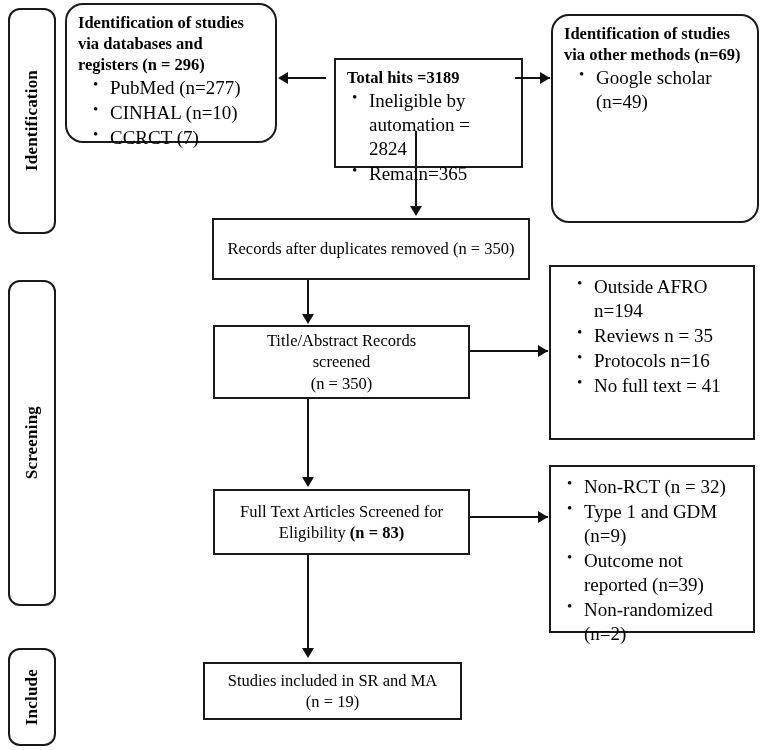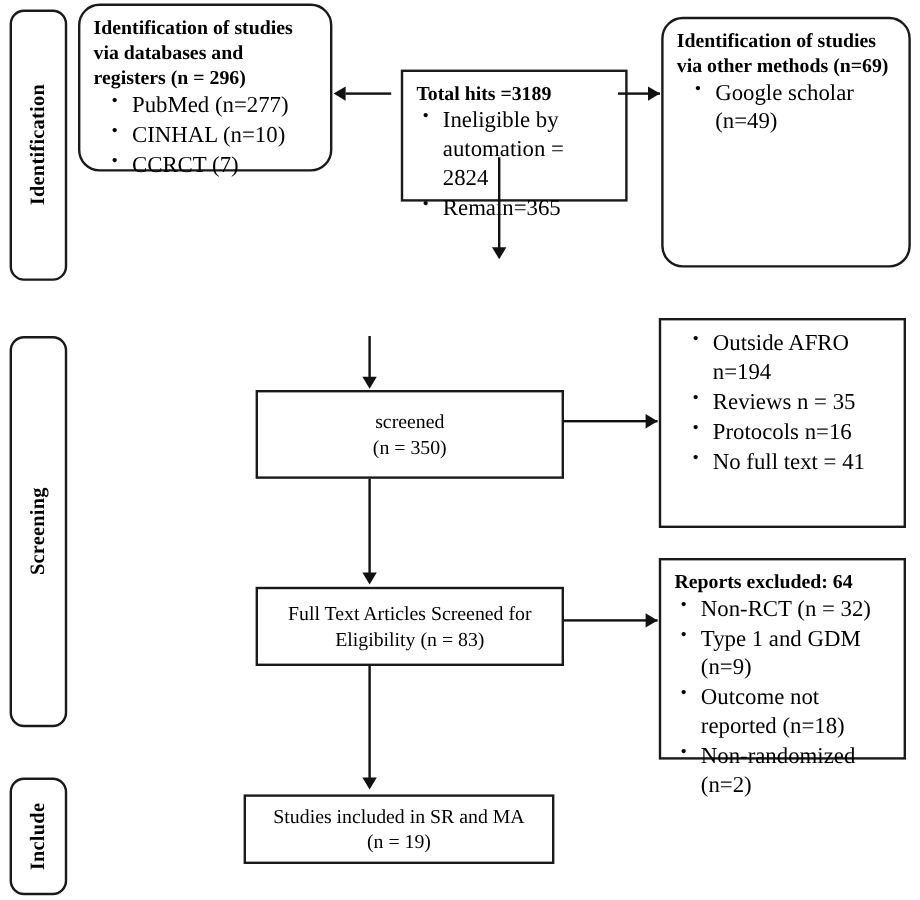--- a/index.html
+++ b/index.html
@@ -67,21 +67,21 @@
     font-weight: bold;
     font-size: 16.5px;
     line-height: 1.28;
     margin: 0 0 1px 0;
   }
   .plain {
     font-size: 16.5px;
     line-height: 1.3;
     margin: 0;
   }
-  .plain.bold-tail b { font-weight: normal; }
+  .plain.bold-tail b { font-weight: bold; }
 
   ul.bullets {
     margin: 1px 0 0 0;
     padding-left: 30px;
     list-style: none;
   }
   ul.bullets.tight { padding-left: 20px; }
   ul.bullets li {
     position: relative;
     font-size: 19px;
@@ -177,26 +177,32 @@
       <div class="head">Identification of studies via other methods (n=69)</div>
       <ul class="bullets">
         <li>Google scholar (n=49)</li>
       </ul>
     </div>
   </div>
 
   <div class="vline" style="left:415px; top:131px; height:77px;"></div>
   <div class="arrow-down" style="left:410px; top:206px;"></div>
 
+  <div class="box sharp" style="left:212px; top:218px; width:318px; height:62px;">
+    <div class="box-inner center">
+      <div class="plain">Records after duplicates removed (n = 350)</div>
+    </div>
+  </div>
 
   <div class="vline" style="left:307px; top:280px; height:36px;"></div>
   <div class="arrow-down" style="left:302px; top:314px;"></div>
 
   <div class="box sharp" style="left:213px; top:325px; width:257px; height:74px;">
     <div class="box-inner center">
+      <div class="plain">Title/Abstract Records</div>
       <div class="plain">screened</div>
       <div class="plain">(n = 350)</div>
     </div>
   </div>
 
   <div class="hline" style="left:470px; top:350px; width:78px;"></div>
   <div class="arrow-right" style="left:538px; top:345px;"></div>
 
   <div class="box sharp" style="left:549px; top:265px; width:206px; height:175px;">
     <div class="box-inner">
@@ -219,25 +225,24 @@
         <span>Eligibility </span><b>(n = 83)</b>
       </div>
     </div>
   </div>
 
   <div class="hline" style="left:470px; top:516px; width:78px;"></div>
   <div class="arrow-right" style="left:538px; top:511px;"></div>
 
   <div class="box sharp" style="left:549px; top:465px; width:206px; height:168px;">
     <div class="box-inner">
-      <div class="head">Reports excluded: 64</div>
       <ul class="bullets tight">
         <li>Non-RCT (n = 32)</li>
         <li>Type 1 and GDM (n=9)</li>
-        <li>Outcome not reported (n=18)</li>
+        <li>Outcome not reported (n=39)</li>
         <li>Non-randomized (n=2)</li>
       </ul>
     </div>
   </div>
 
   <div class="vline" style="left:307px; top:555px; height:95px;"></div>
   <div class="arrow-down" style="left:302px; top:648px;"></div>
 
   <div class="box sharp" style="left:203px; top:662px; width:259px; height:58px;">
     <div class="box-inner center">

